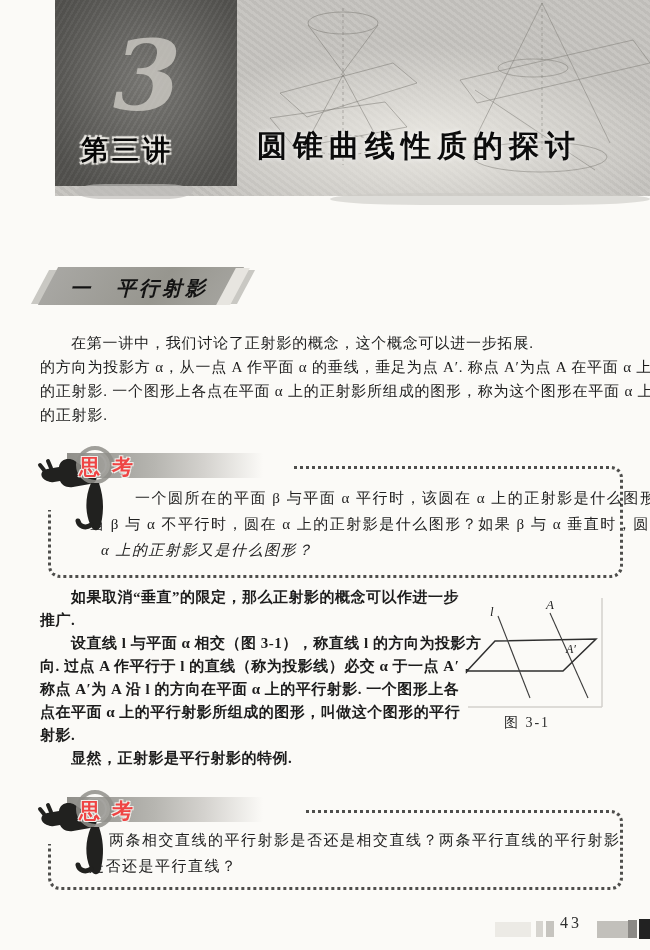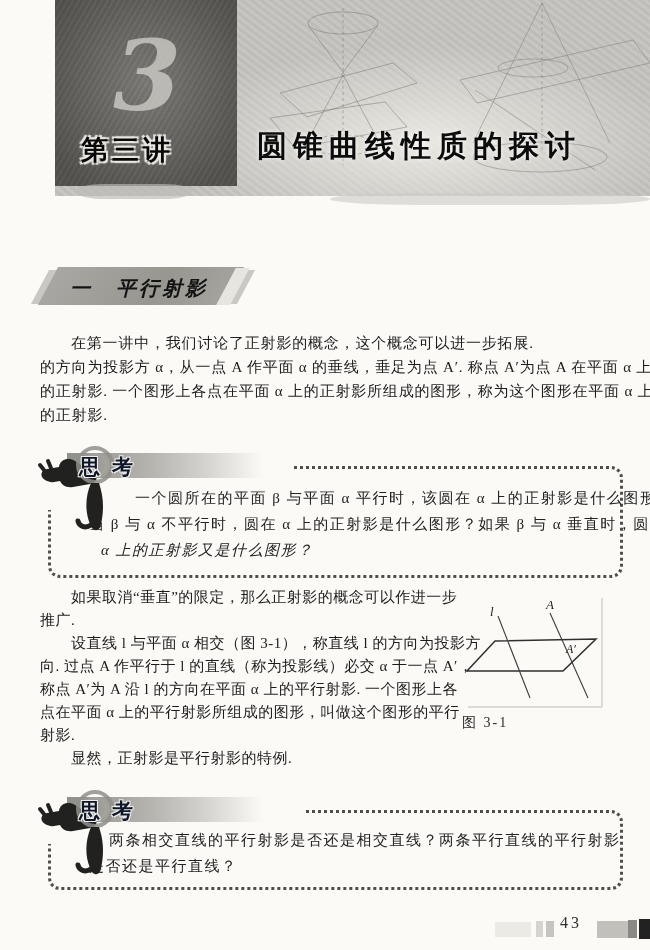--- a/index.html
+++ b/index.html
@@ -38,44 +38,44 @@
                background:linear-gradient(100deg,#a8a7a3,#97968f 60%,#a5a49f);}
   .banner-slash{position:absolute;left:186px;top:1px;width:14px;height:37px;transform:skewX(-28deg);
                background:#e7e5e0;}
   .banner-text{position:absolute;left:30px;top:8px;font-family:"Liberation Sans","DejaVu Sans",sans-serif;
                font-weight:900;font-size:20px;letter-spacing:3px;color:#131313;white-space:nowrap;}
 
   
   .textline{height:24px;line-height:24px;font-size:15px;letter-spacing:.8px;white-space:nowrap;}
   .intro{left:40px;top:331px;width:600px;}
   .body2{left:40px;top:586px;width:430px;}
-  .body2 .textline{height:23px;line-height:23px;letter-spacing:.5px;}
+  .body2 .textline{height:23px;line-height:23px;letter-spacing:.5px;font-weight:bold;}
   .ind{padding-left:31px;}
 
   
   .think-box{border:3px dotted #4e4e4c;border-radius:12px;}
   .tb1{left:48px;top:466px;width:569px;height:106px;}
   .tb2{left:48px;top:810px;width:569px;height:74px;}
   .cover{position:absolute;background:#fbfaf7;}
   .cover-top1{left:-5px;top:-6px;width:246px;height:25px;}
   .cover-left1{left:-6px;top:-5px;width:22px;height:46px;}
   .cover-top2{left:-5px;top:-6px;width:260px;height:25px;}
   .cover-left2{left:-6px;top:-5px;width:22px;height:36px;}
   .tline{position:absolute;font-size:15px;letter-spacing:1.5px;white-space:nowrap;color:#222;}
   .think-head{position:absolute;left:-14px;top:-28px;width:250px;height:104px;}
   .think-banner{position:absolute;left:30px;top:12px;width:196px;height:25px;
         background:linear-gradient(to right,#8f8e89 0%,#b7b6b1 45%,#d4d2ce 70%,rgba(251,250,247,0) 100%);}
   .think-label{position:absolute;left:42px;top:12px;font-family:"Liberation Sans","DejaVu Sans",sans-serif;
-        font-weight:900;font-size:21px;letter-spacing:12px;color:#0f172a;
+        font-weight:900;font-size:21px;letter-spacing:12px;color:#ef4444;
         text-shadow:-1px -1px 0 #efeeea,1px -1px 0 #efeeea,-1px 1px 0 #efeeea,1px 1px 0 #efeeea;}
   .key-svg{position:absolute;left:0;top:0;}
 
   
   .figure{left:462px;top:592px;width:166px;height:122px;}
-  .fig-caption{left:462px;top:714px;width:130px;font-size:14px;letter-spacing:2px;color:#2a2a2a;}
+  .fig-caption{left:462px;top:714px;width:130px;text-align:center;font-size:14px;letter-spacing:2px;color:#2a2a2a;}
 
   
   .fblock{position:absolute;}
   .f-faint{left:495px;top:922px;width:36px;height:15px;background:#eceae5;}
   .f-b1{left:536px;top:921px;width:7px;height:16px;background:#d6d4cf;}
   .f-b2{left:546px;top:921px;width:8px;height:16px;background:#c6c4bf;}
   .f-num{left:560px;top:914px;font-size:16px;letter-spacing:3px;color:#2e2e2e;}
   .f-g1{left:597px;top:921px;width:31px;height:17px;background:#c2c0bb;}
   .f-g2{left:628px;top:920px;width:9px;height:18px;background:#8b8985;}
   .f-blk{left:639px;top:919px;width:11px;height:20px;background:#222;}

